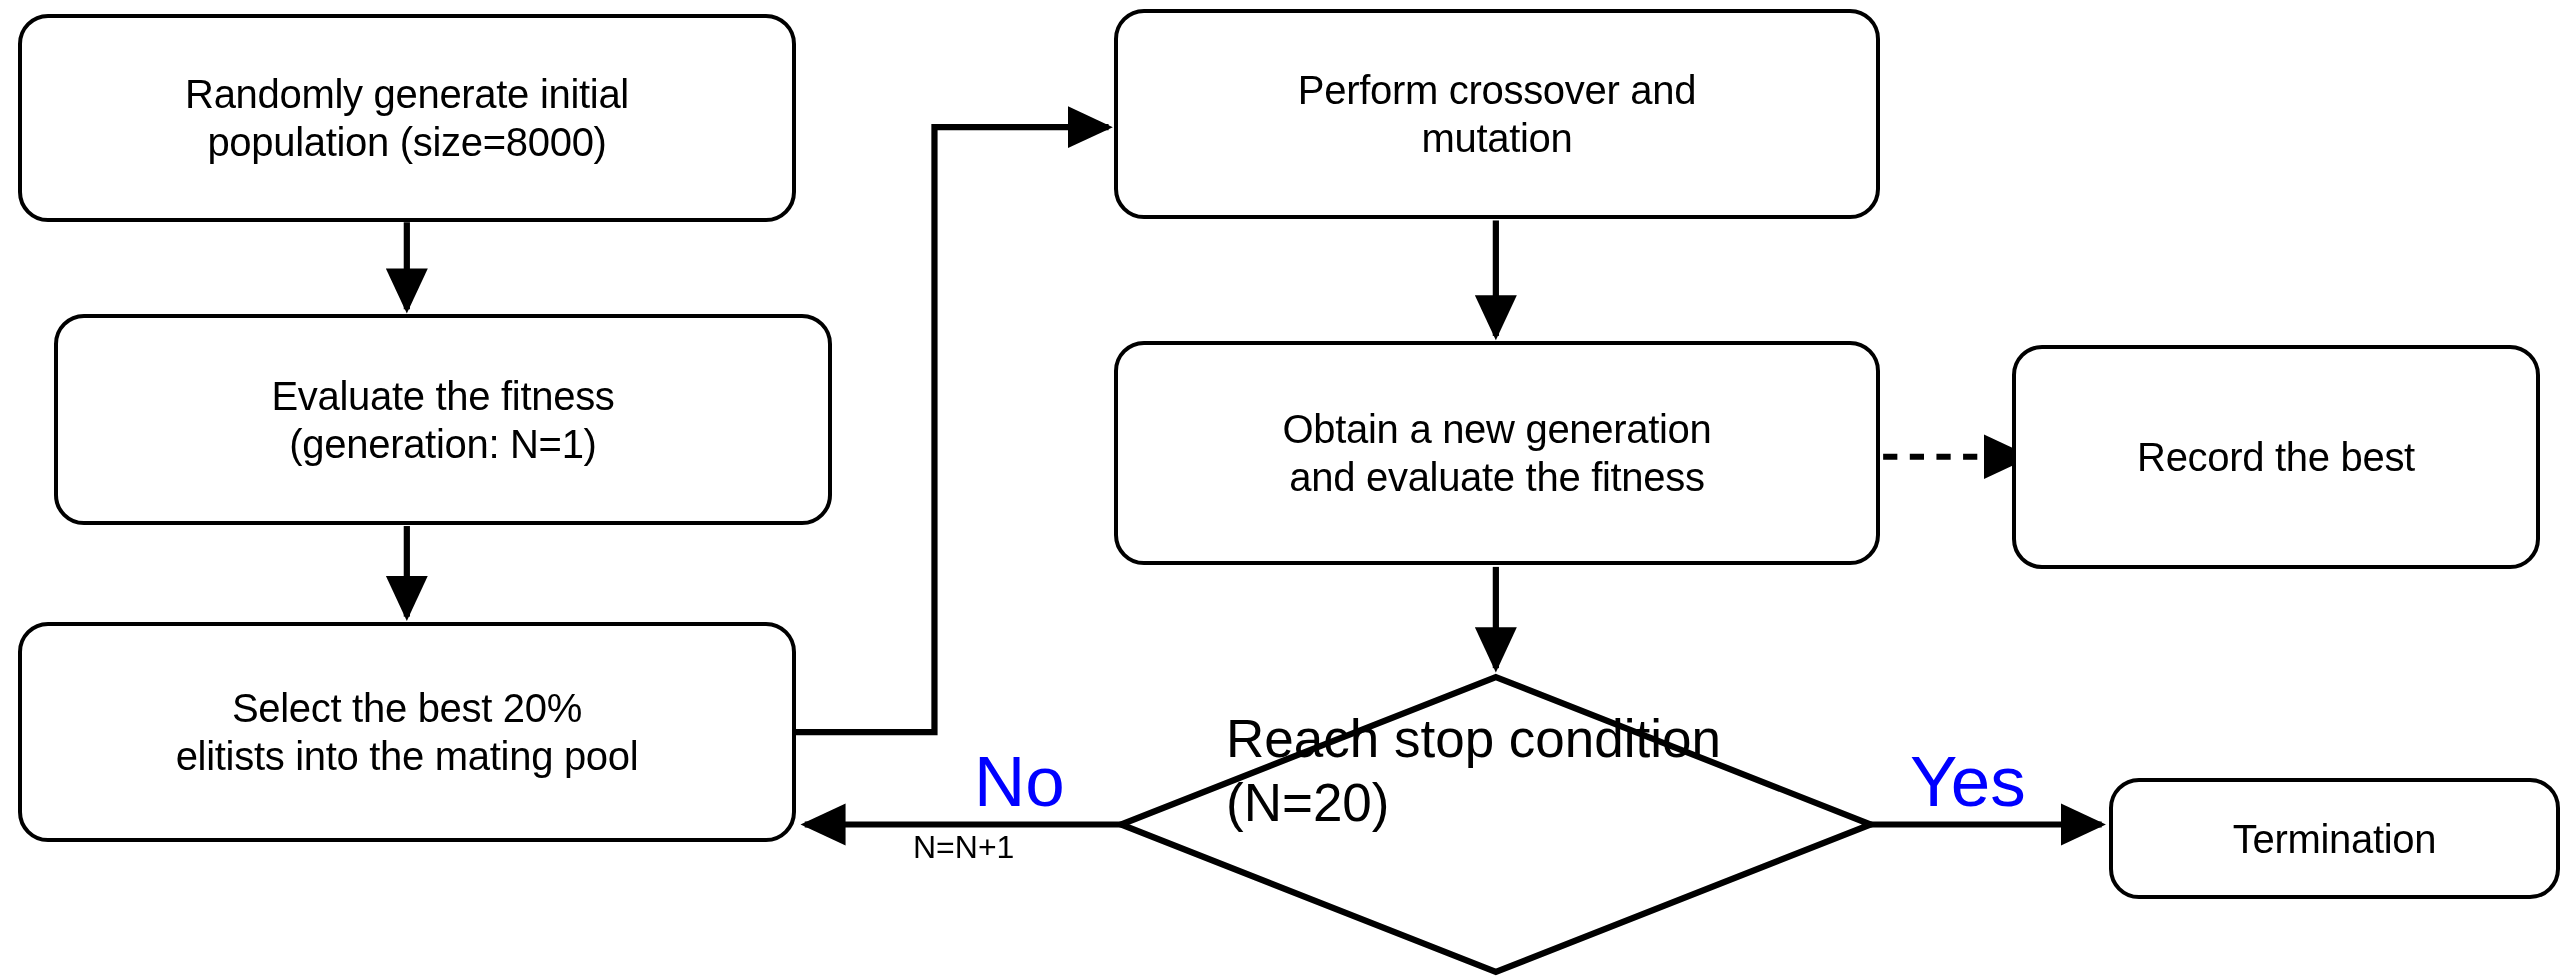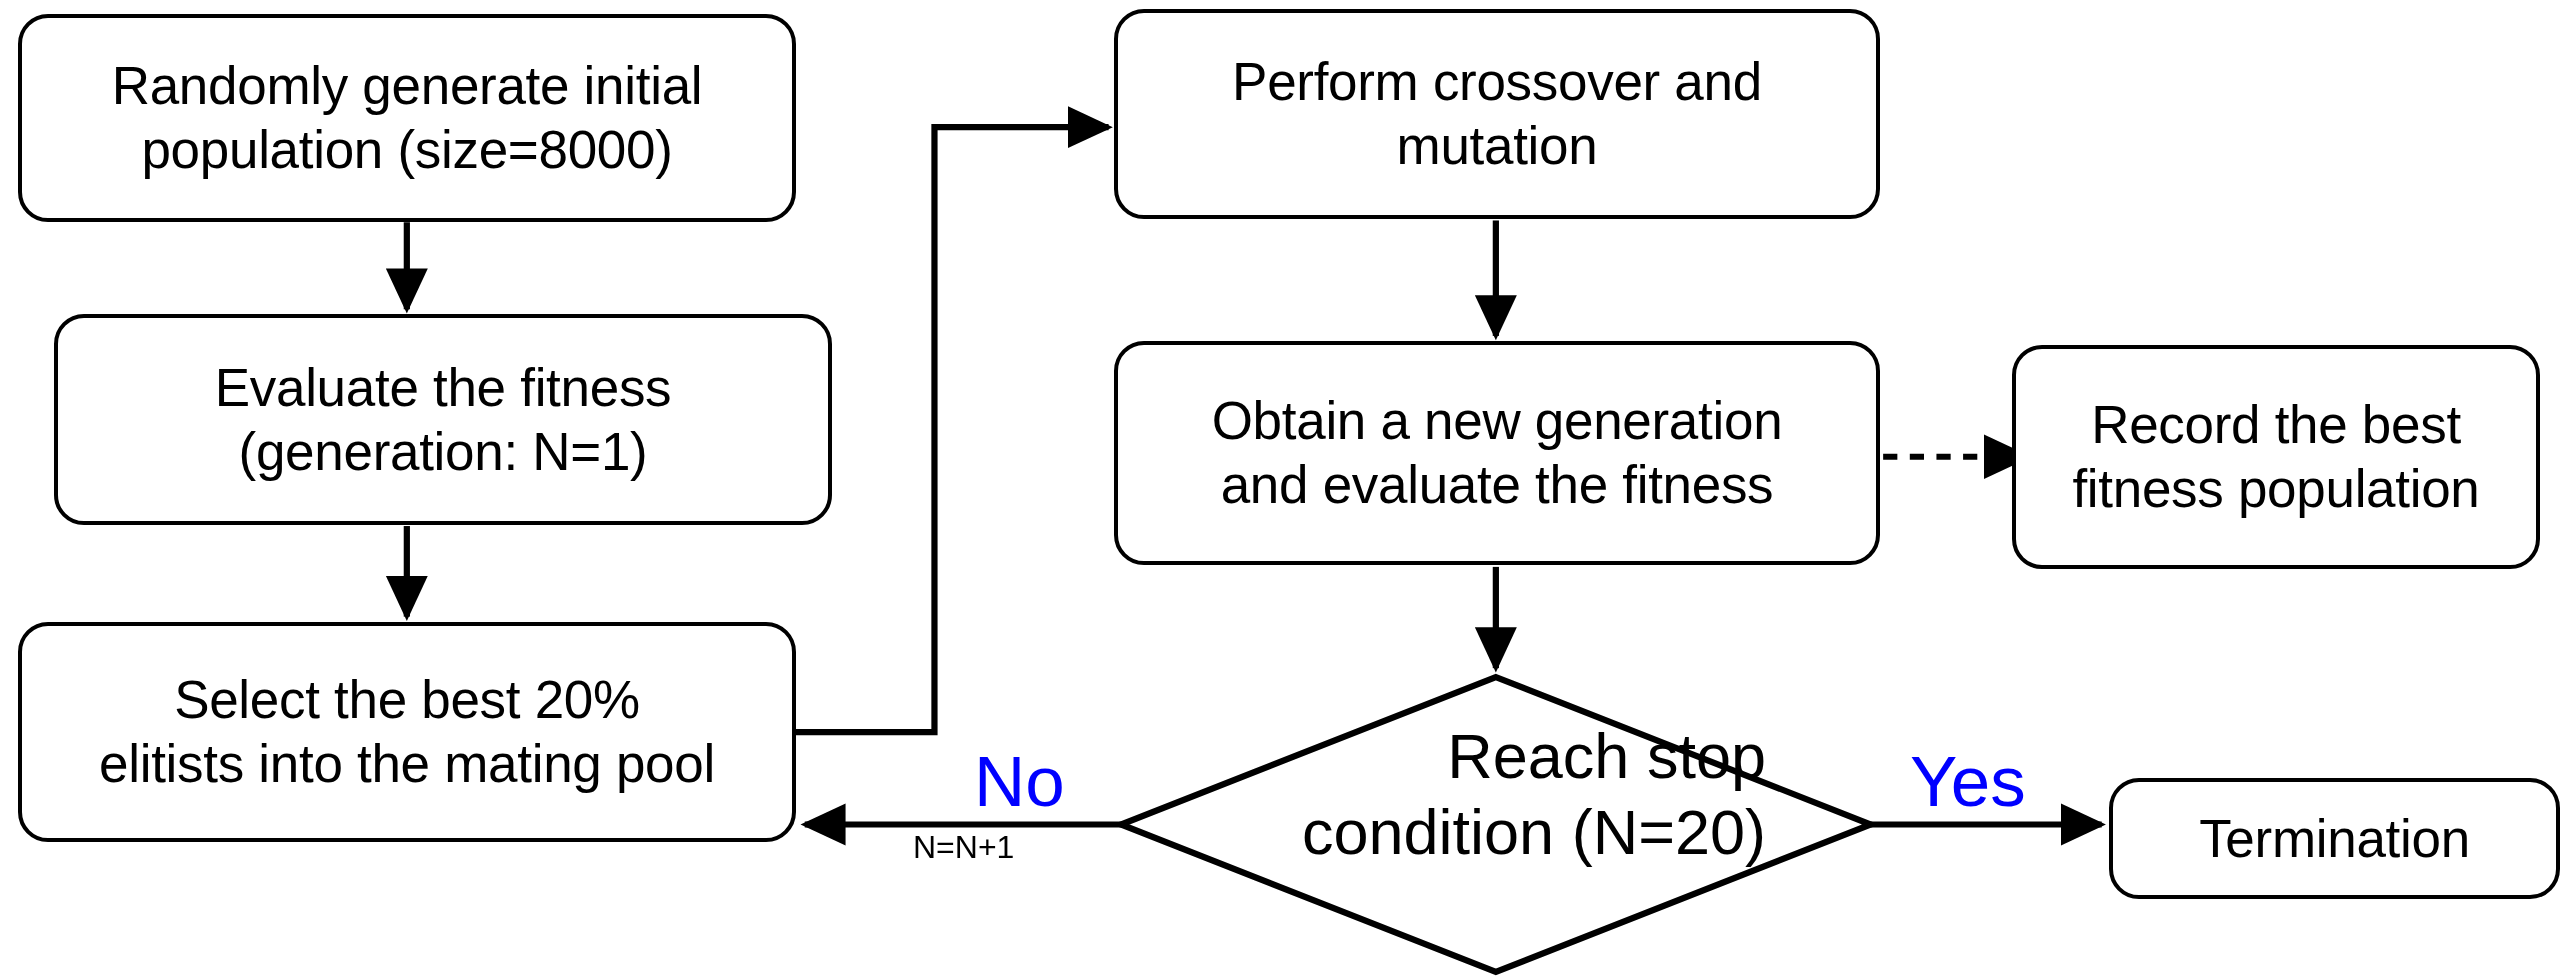--- a/index.html
+++ b/index.html
@@ -27,21 +27,21 @@
     position: absolute;
     box-sizing: border-box;
     background: #ffffff;
     border: 4.4px solid #000000;
     border-radius: 30px;
     display: flex;
     align-items: center;
     justify-content: center;
     text-align: center;
     color: #000000;
-    font-size: 53px;
+    font-size: 40px;
     line-height: 1.20;
     letter-spacing: -0.3px;
     padding: 3.6px 12.4px;
     z-index: 3;
   }
   .node span { display: block; }
 
   
   #node-init    { left: 18px;   top: 14px;  width: 778px;  height: 208px; }
   #node-eval    { left: 18px;   top: 314px; width: 778px;  height: 211px; margin-left: 36px; }
@@ -54,27 +54,26 @@
   
   #node-record  { left: 1984px; top: 345px; width: 528px;  height: 224px; margin-left: 28px; }
   #node-term    { left: 2109px; top: 778px; width: 451px;  height: 121px; }
 
   
   #diamond-label {
     position: absolute;
     left: 1226px;
     top: 707px;
     width: 540px;
-    text-align: right;
+    text-align: left;
     color: #000000;
-    font-size: 63px;
+    font-size: 53px;
     line-height: 1.20;
     z-index: 3;
     pointer-events: none;
-    margin-top: 12px;
   }
 
   .edge-label {
     position: absolute;
     font-size: 71px;
     line-height: 1;
     white-space: nowrap;
     z-index: 4;
   }
   .edge-label.blue { color: #0000ff; }
@@ -149,21 +148,20 @@
   <div class="node" id="node-obtain">
     <div>
       <span>Obtain a new generation</span>
       <span>and evaluate the fitness</span>
     </div>
   </div>
 
   <div class="node" id="node-record">
     <div>
       <span>Record the best</span>
-      <span>fitness population</span>
     </div>
   </div>
 
   <div class="node" id="node-term">
     <div>
       <span>Termination</span>
     </div>
   </div>
 
   <div id="diamond-label">

